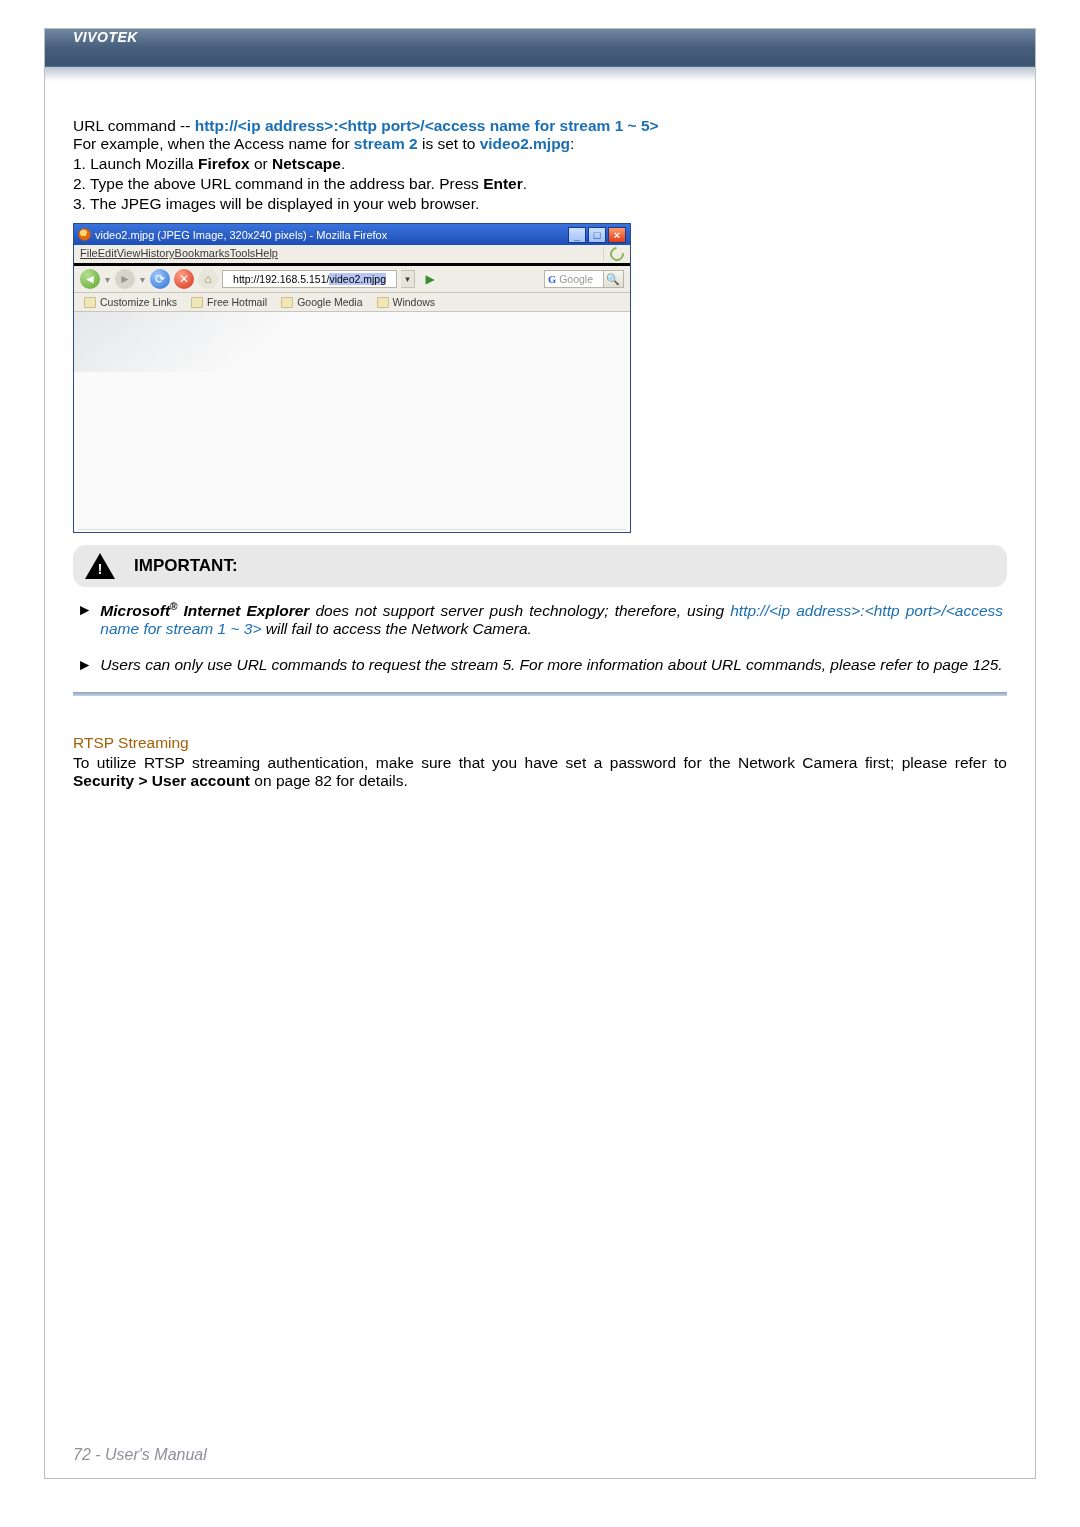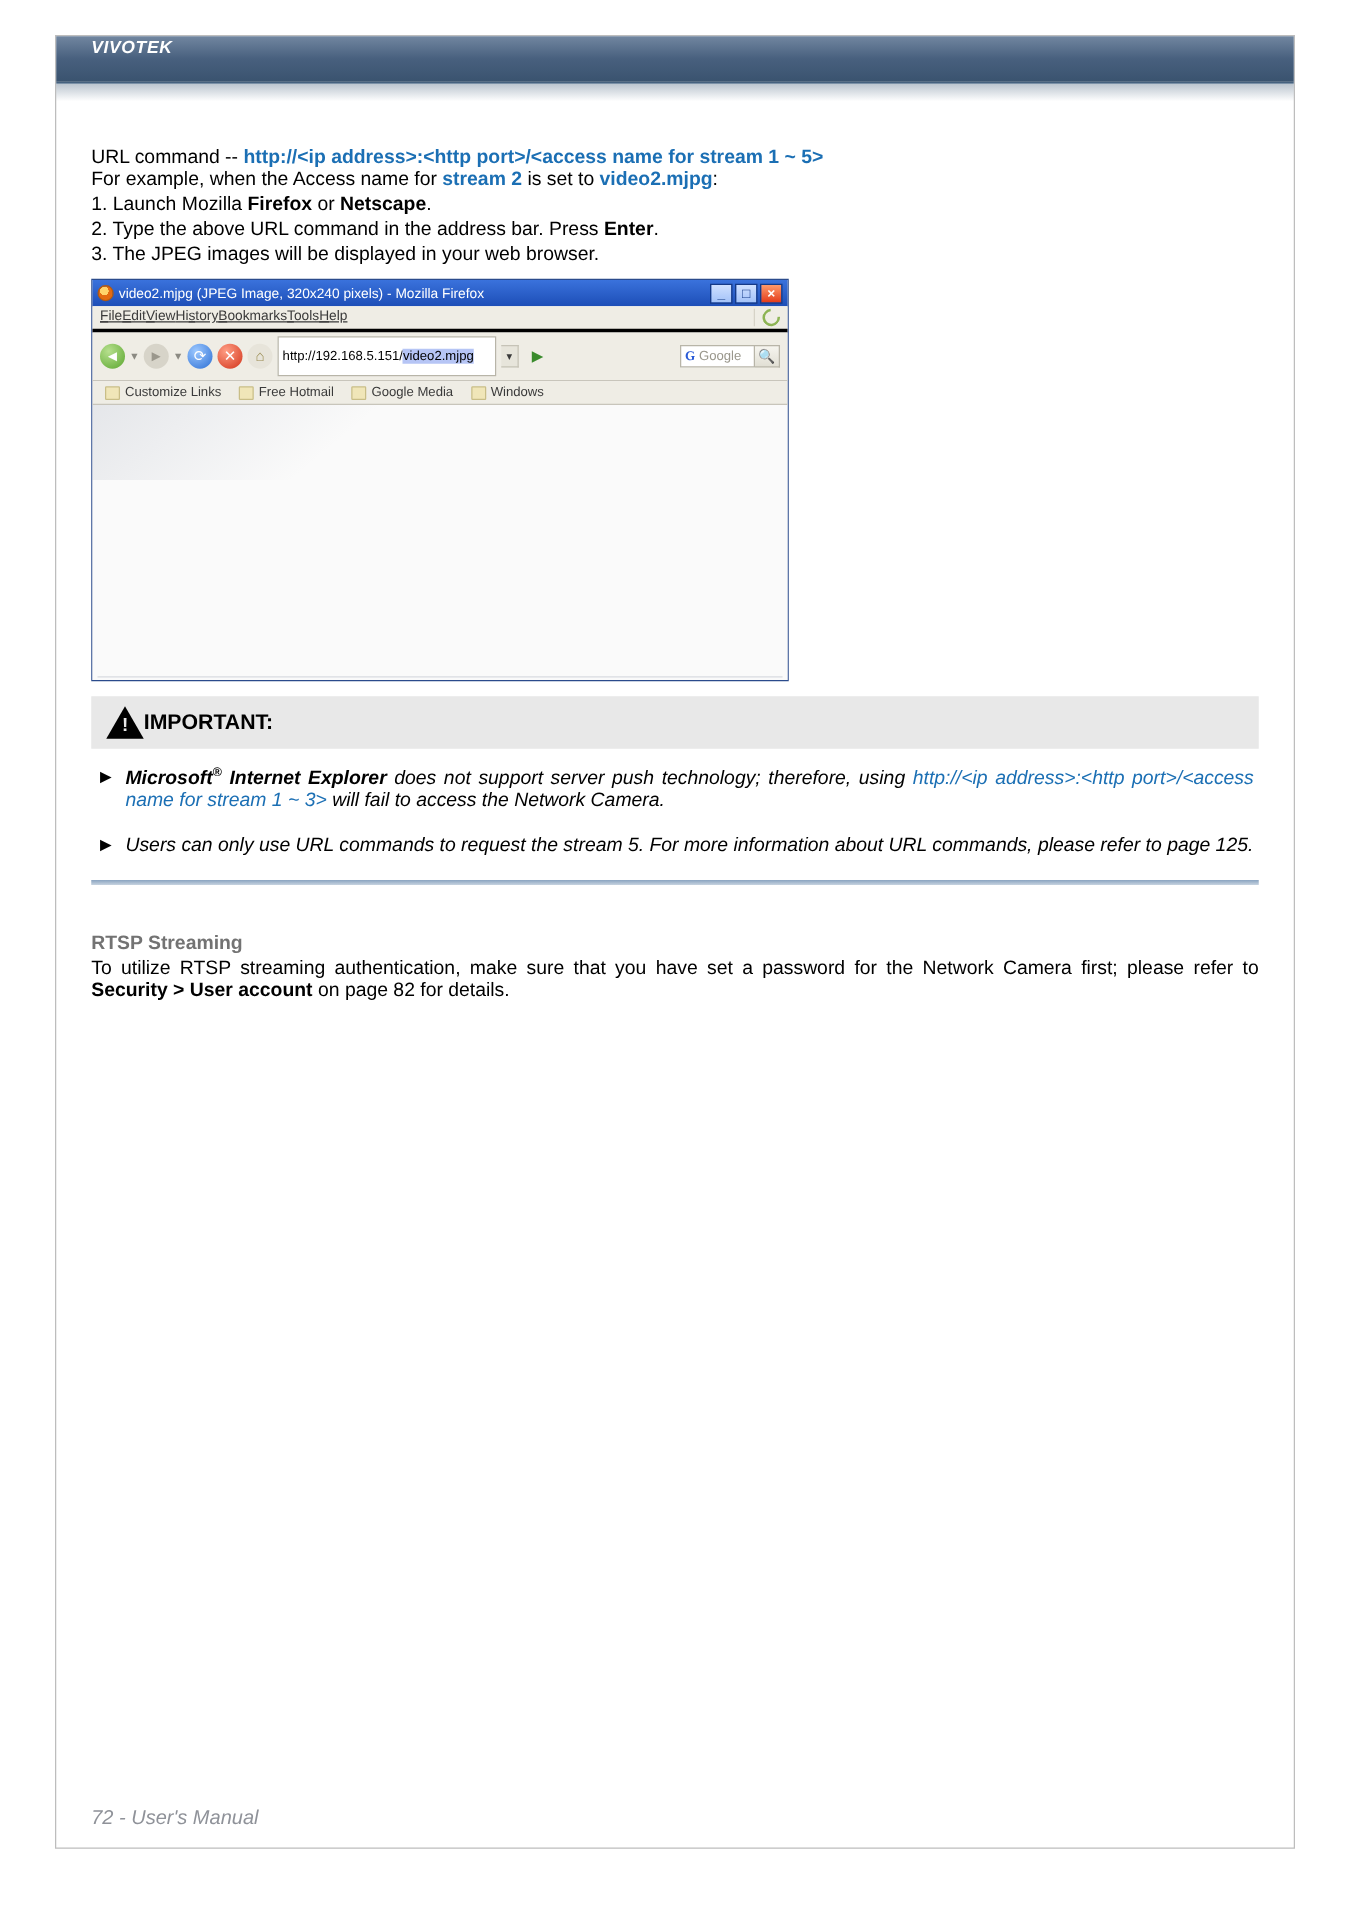--- a/index.html
+++ b/index.html
@@ -42,51 +42,51 @@
   .ff-refresh-col { border-left:1px solid #d6d3c7; padding-left:6px; margin-left:auto; display:flex; align-items:center;}
   .ff-refresh { width:14px; height:14px; border-radius:50%; border:2px solid #8db454; border-top-color:transparent; transform:rotate(40deg);}
   .ff-toolbar { background:#efede5; border-bottom:1px solid #c8c5bb; padding:3px 6px; display:flex; align-items:center; gap:4px;}
   .tb-btn { width:20px; height:20px; border-radius:50%; display:flex; align-items:center; justify-content:center; font-size:12px; color:#fff; }
   .tb-back { background:radial-gradient(circle at 35% 30%, #b7e08e, #5aa62e); }
   .tb-fwd { background:#d7d4c9; color:#9a978c;}
   .tb-reload { background:radial-gradient(circle at 35% 30%, #9cc8ff,#2c6fd4);}
   .tb-stop { background:radial-gradient(circle at 35% 30%, #ff9e84,#d2331a);}
   .tb-home { background:#e7e4da; color:#9a8c52;}
   .tb-sep { color:#8b8a82; font-size:10px; margin:0 1px;}
-  .ff-url { flex:0 0 175px; height:32px; border:1px solid #b8b5a8; background:#fff; font-size:10.5px; padding:1px 3px; display:flex; align-items:center;}
+  .ff-url { flex:0 0 175px; height:18px; border:1px solid #b8b5a8; background:#fff; font-size:10.5px; padding:1px 3px; display:flex; align-items:center;justify-content:center;}
   .ff-url .hl { background:#b6c5f5;}
   .ff-urldrop { width:14px; height:18px; background:#e7e5db; border:1px solid #c6c3b7; border-left:none; display:flex; align-items:center; justify-content:center; font-size:9px; color:#3a3a3a;}
   .ff-go { width:14px; height:14px; margin-left:4px; display:flex; align-items:center; justify-content:center; color:#3a8b2c; font-size:12px;}
   .ff-search { margin-left:auto; display:flex; align-items:center;}
   .ff-search .sbox { width:60px; height:18px; border:1px solid #b8b5a8; background:#fff; font-size:10.5px; padding:1px 3px; color:#9a978c; display:flex; align-items:center; gap:3px;}
   .ff-search .glogo { font-weight:bold; font-family: serif;}
   .ff-search .glogo .gb{color:#2a5bd7;}
   .ff-mag { width:20px; height:18px; border:1px solid #b8b5a8; border-left:none; background:linear-gradient(#f6f5ef,#e1dfd4); display:flex; align-items:center; justify-content:center; font-size:11px;}
   .ff-bookmarks { background:#efede5; border-bottom:1px solid #c8c5bb; padding:3px 10px; display:flex; gap:14px; font-size:10.5px; color:#3a3a3a;}
   .bm { display:flex; align-items:center; gap:4px;}
   .bm .folder { width:12px; height:11px; background:#f0e6b8; border:1px solid #c9be87; border-radius:1px;}
   .ff-body { height:220px; background:#fafafa; position:relative;}
   .ff-body .corner-shadow { position:absolute; left:0; top:0; width:260px; height:60px;
     background: linear-gradient(140deg, rgba(120,130,150,0.16) 0%, rgba(255,255,255,0) 70%);}
   .ff-body .bottom-line { position:absolute; left:4px; right:4px; bottom:2px; height:1px; background: rgba(120,130,150,0.25);}
 
-  .important-bar { display:flex; align-items:center; gap:0; background:#e8e8e8; padding:8px 12px; margin-top:12px;}
+  .important-bar { display:flex; align-items:center; gap:19px; background:#e8e8e8; padding:8px 12px; margin-top:12px;border-radius:13px;}
   .warn-icon { width:30px; height:26px; }
   .warn-tri { width:0; height:0; border-left:15px solid transparent; border-right:15px solid transparent; border-bottom:26px solid #000; position:relative;}
   .warn-tri::after { content:"!"; position:absolute; left:-4px; top:7px; width:8px; text-align:center; color:#e8e8e8; font-weight:bold; font-size:15px;}
   .important-label { font-weight:bold; font-size:17px;}
 
   .note-block { padding: 14px 4px 0 4px; font-style: italic; text-align: justify;}
   .note-block li { list-style:none; display:flex; gap:8px; margin-bottom:18px;}
   .note-block .arrow { font-style:normal;}
   .note-underline { height:4px; margin-top:6px;
     background: linear-gradient(to bottom, #8aa4c0 0%, #c7d3e0 100%);}
 
   .rtsp-section { margin-top: 38px; text-align: justify;}
-  .rtsp-title { color:#737373; font-weight:bold; margin-bottom:2px;}
+  .rtsp-title { color:#a16207; font-weight:normal; margin-bottom:2px;}
 
   .footer { position:absolute; left:28px; bottom:14px; color:#8f9299; font-style:italic; font-size:16px;}
 </style>
 </head>
 <body>
 
 <div class="page">
   <div class="page-inner">
 
     <div class="header-bar">

